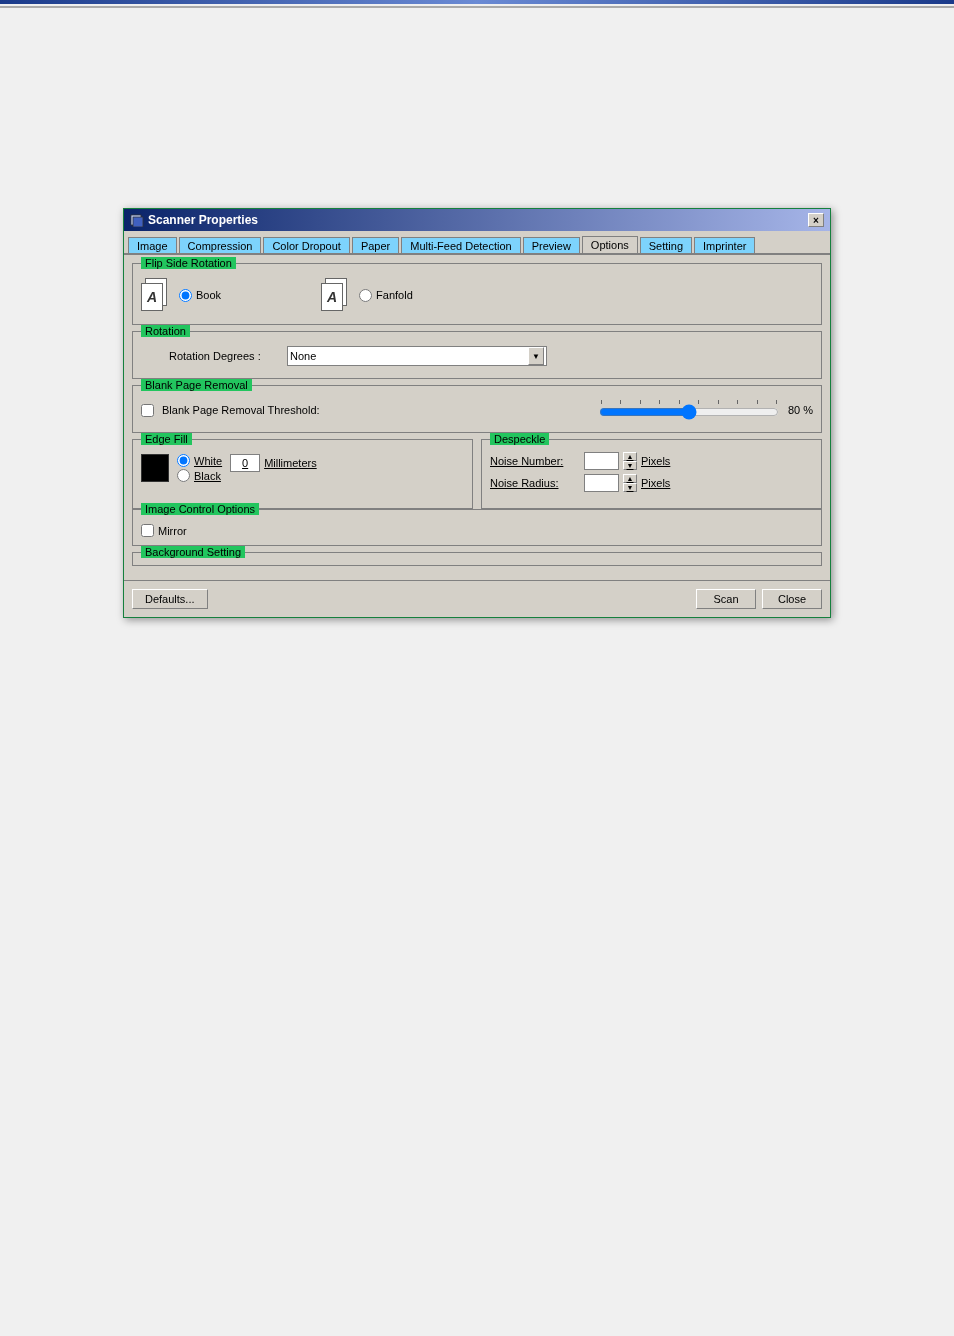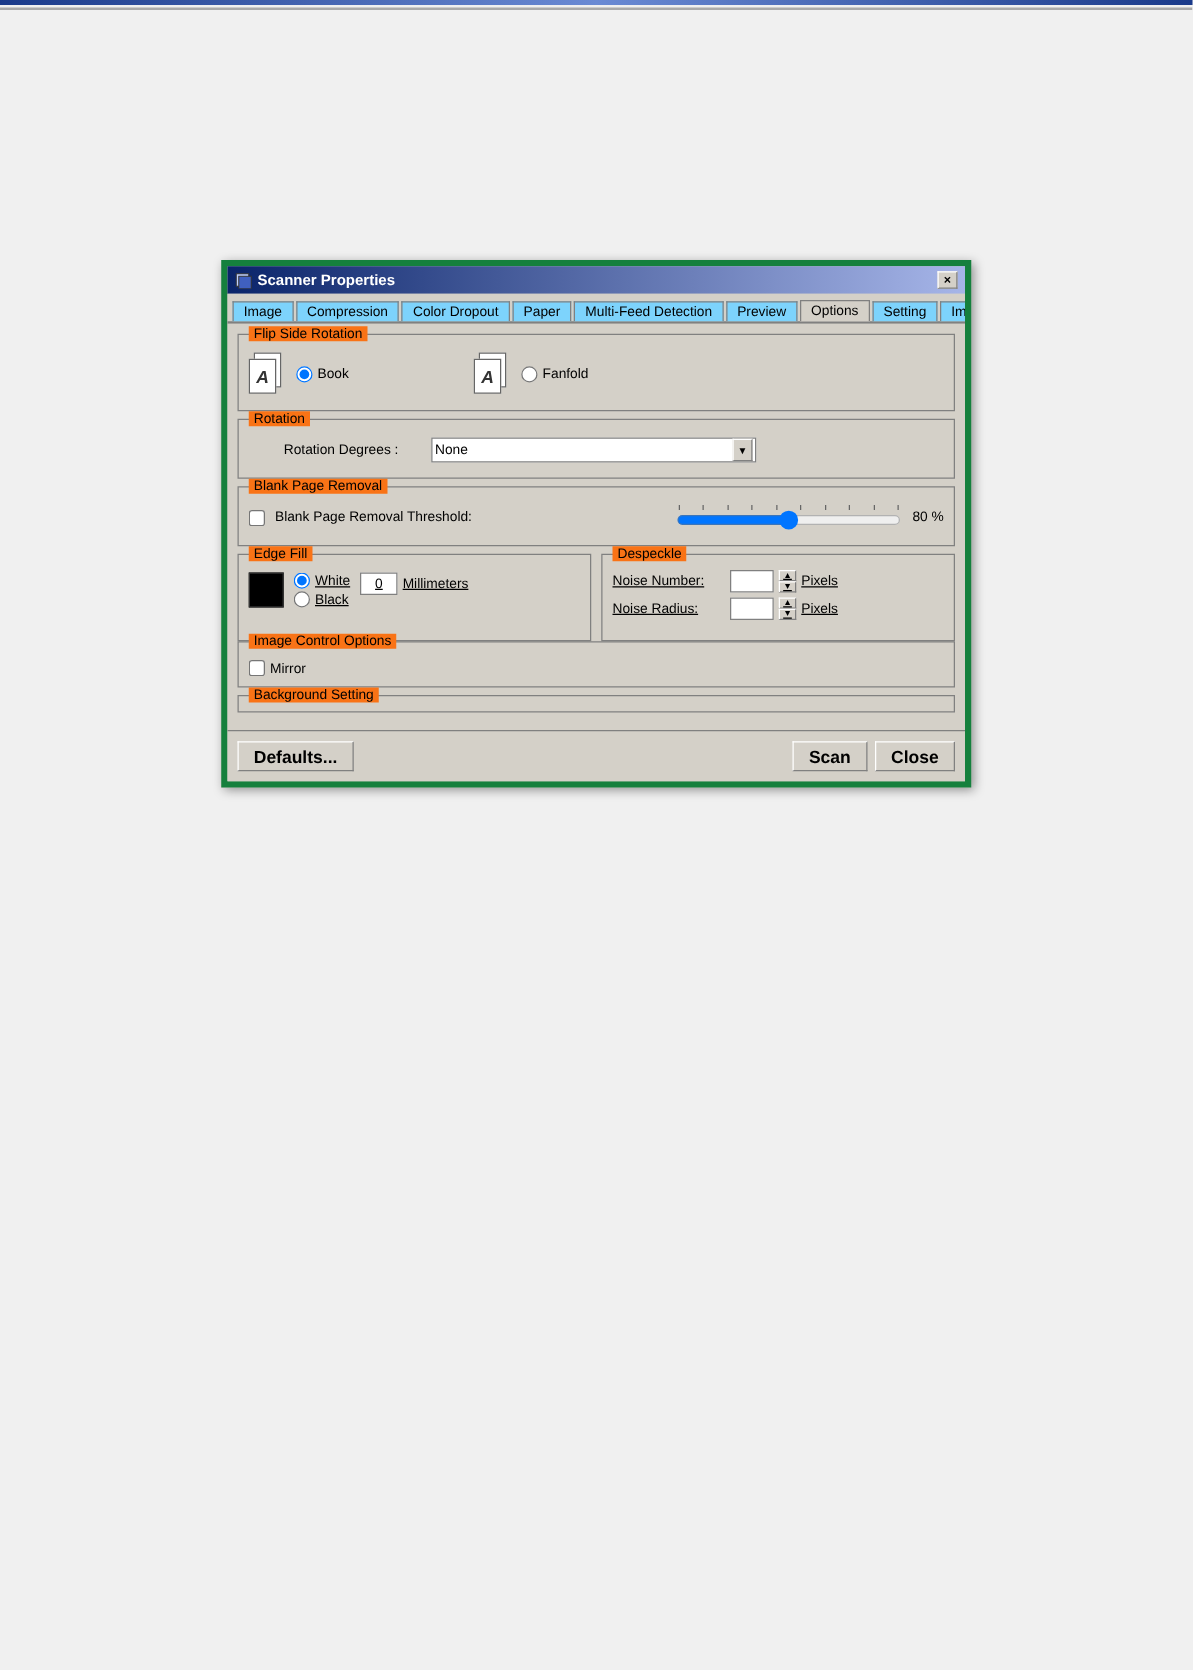--- a/index.html
+++ b/index.html
@@ -15,23 +15,23 @@
       background: #f0f0f0;
       width: 954px;
       min-height: 1336px;
       display: flex;
       align-items: flex-start;
       justify-content: center;
       padding-top: 200px;
     }
     
     .dialog {
-      width: 600px;
-      background: #d4d0c8;
-      border: 5px solid #15803d;
+      width: 708px;
+      background: #d4d0c8;
+      border: 1px solid #15803d;
       box-shadow: 2px 2px 8px rgba(0,0,0,0.4);
     }
     
     .title-bar {
       background: linear-gradient(to right, #0a246a, #a6b5e8);
       color: white;
       font-weight: bold;
       font-size: 12px;
       padding: 3px 6px;
       display: flex;
@@ -103,21 +103,21 @@
     .group-box {
       border: 1px solid #808080;
       margin-bottom: 6px;
       padding: 4px 8px 8px 8px;
       position: relative;
     }
     .group-box-title {
       position: absolute;
       top: -7px;
       left: 8px;
-      background: #f97316;
+      background: #22c55e;
       padding: 0 4px;
       font-size: 11px;
     }
     .group-content {
       padding-top: 6px;
     }
     
     .flip-row {
       display: flex;
       align-items: center;
@@ -345,25 +345,24 @@
       padding: 8px;
       border-top: 1px solid #808080;
       background: #d4d0c8;
     }
     .btn {
       padding: 3px 12px;
       background: #d4d0c8;
       border: 1px solid #808080;
       border-top-color: #fff;
       border-left-color: #fff;
-      font-size: 14px;
+      font-size: 11px;
       cursor: pointer;
       min-width: 60px;
       text-align: center;
-      font-weight: bold;
     }
     .btn-group {
       display: flex;
       gap: 6px;
     }
     
     .top-bar {
       width: 100%;
       height: 4px;
       background: linear-gradient(to right, #1a3a8a, #6a8ad4, #1a3a8a);

